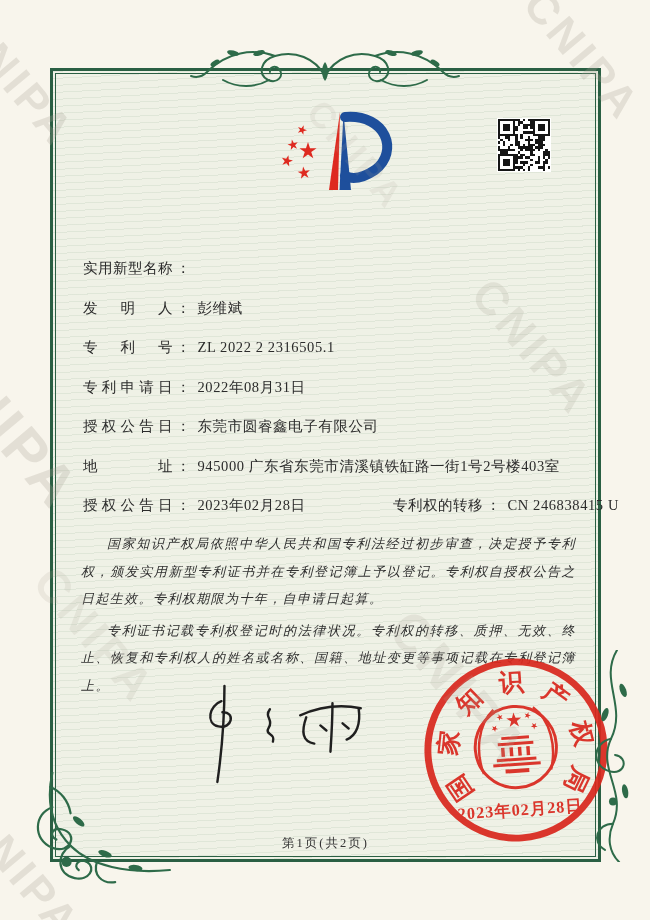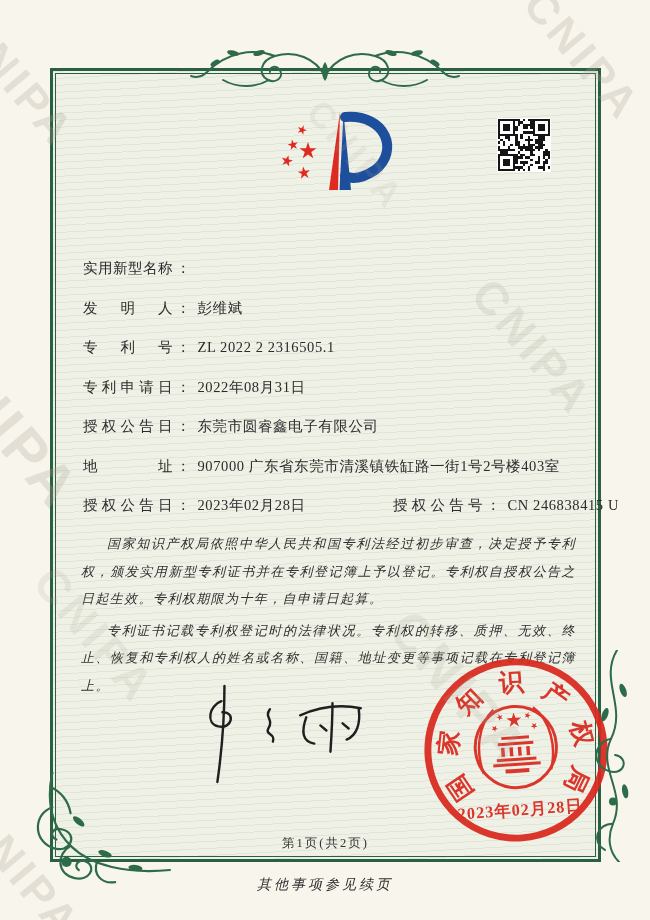--- a/index.html
+++ b/index.html
@@ -370,30 +370,30 @@
           <span class="val">2022年08月31日</span>
         </div>
         <div class="row">
           <span class="lab">授权公告日</span>
             <span class="colon">：</span>
           <span class="val">东莞市圆睿鑫电子有限公司</span>
         </div>
         <div class="row">
           <span class="lab">地址</span>
             <span class="colon">：</span>
-          <span class="val">907000 广东省东莞市清溪镇铁缸路一街1号2号楼403室</span>
+          <span class="val">945000 广东省东莞市清溪镇铁缸路一街1号2号楼403室</span>
         </div>
         <div class="row row-double">
           <span class="grp first">
             <span class="lab">授权公告日</span>
               <span class="colon">：</span>
             <span class="val">2023年02月28日</span>
           </span>
           <span class="grp">
-            <span class="lab">授权公告号</span>
+            <span class="lab">专利权的转移</span>
               <span class="colon">：</span>
             <span class="val">CN 246838415 U</span>
           </span>
         </div>
       </div>
 
       <div class="paras">
         <p>国家知识产权局依照中华人民共和国专利法经过初步审查，决定授予专利权，颁发实用新型专利证书并在专利登记簿上予以登记。专利权自授权公告之日起生效。专利权期限为十年，自申请日起算。</p>
         <p>专利证书记载专利权登记时的法律状况。专利权的转移、质押、无效、终止、恢复和专利权人的姓名或名称、国籍、地址变更等事项记载在专利登记簿上。</p>
       </div>
@@ -502,14 +502,13 @@
       <path d="M34,0 C16,30 44,55 28,88 C14,118 44,140 30,172 C24,186 26,200 36,210"></path>
       <path d="M28,88 C10,92 8,114 26,120 C42,125 46,106 32,104"></path>
       <path d="M30,172 C14,172 8,190 22,198"></path>
       <ellipse cx="40" cy="40" rx="7" ry="3" fill="var(--flourish-green)" stroke="none" transform="rotate(70 40 40)"></ellipse>
       <ellipse cx="22" cy="64" rx="7" ry="3" fill="var(--flourish-green)" stroke="none" transform="rotate(110 22 64)"></ellipse>
       <ellipse cx="42" cy="140" rx="7" ry="3" fill="var(--flourish-green)" stroke="none" transform="rotate(80 42 140)"></ellipse>
       <circle cx="30" cy="150" r="4" fill="var(--flourish-green)" stroke="none"></circle>
     </g>
   </svg>
 
-  <div class="continuation">其他事项参见续页</div>
 </div>
 
 </body></html>

